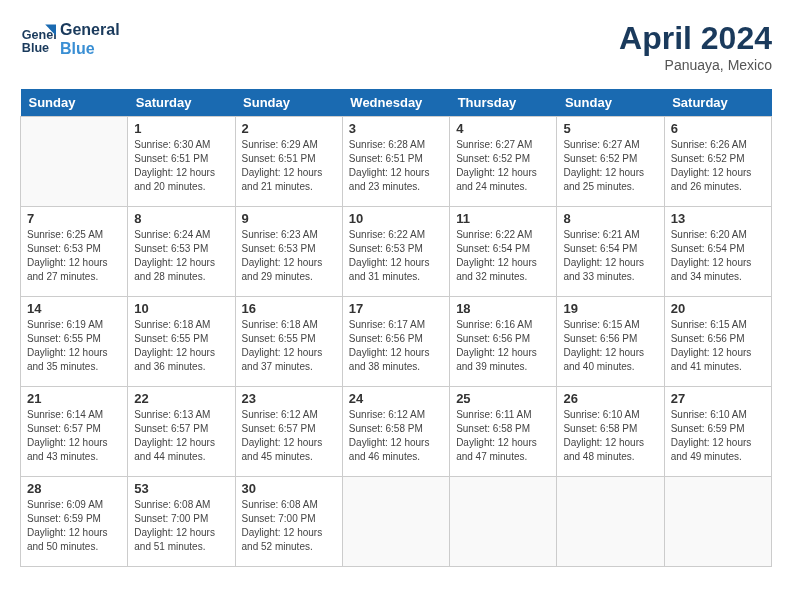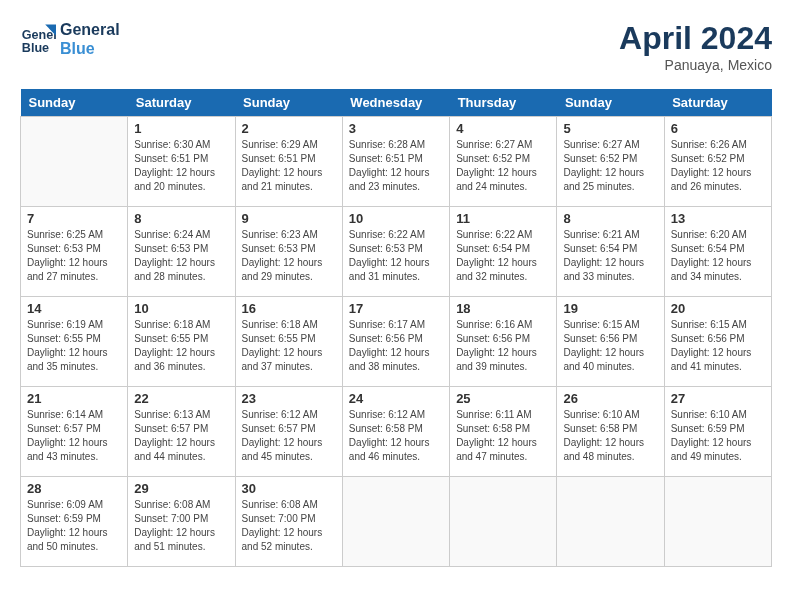--- a/index.html
+++ b/index.html
@@ -228,21 +228,21 @@
           <span class="day-number">27</span>
           <div class="day-info">Sunrise: 6:10 AM<br>Sunset: 6:59 PM<br>Daylight: 12 hours and 49 minutes.</div>
         </td>
       </tr>
       <tr>
         <td>
           <span class="day-number">28</span>
           <div class="day-info">Sunrise: 6:09 AM<br>Sunset: 6:59 PM<br>Daylight: 12 hours and 50 minutes.</div>
         </td>
         <td>
-          <span class="day-number">29</span>
+          <span class="day-number">53</span>
           <div class="day-info">Sunrise: 6:08 AM<br>Sunset: 7:00 PM<br>Daylight: 12 hours and 51 minutes.</div>
         </td>
         <td>
           <span class="day-number">30</span>
           <div class="day-info">Sunrise: 6:08 AM<br>Sunset: 7:00 PM<br>Daylight: 12 hours and 52 minutes.</div>
         </td>
         <td class="empty-cell"></td>
         <td class="empty-cell"></td>
         <td class="empty-cell"></td>
         <td class="empty-cell"></td>

